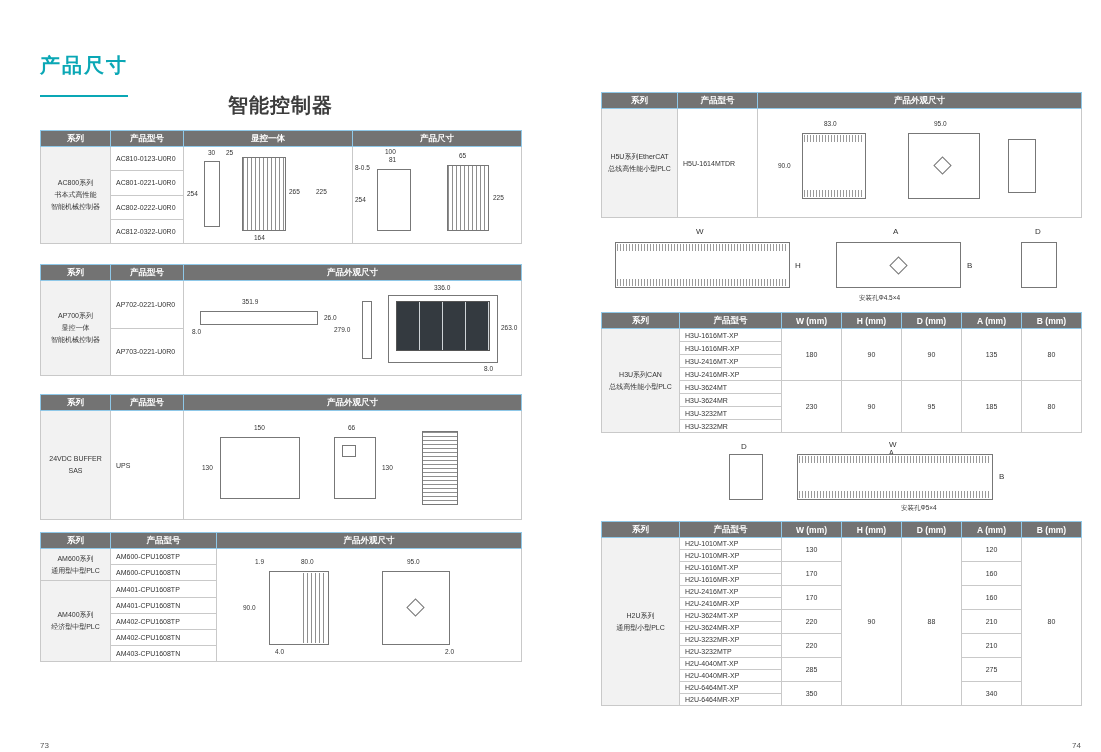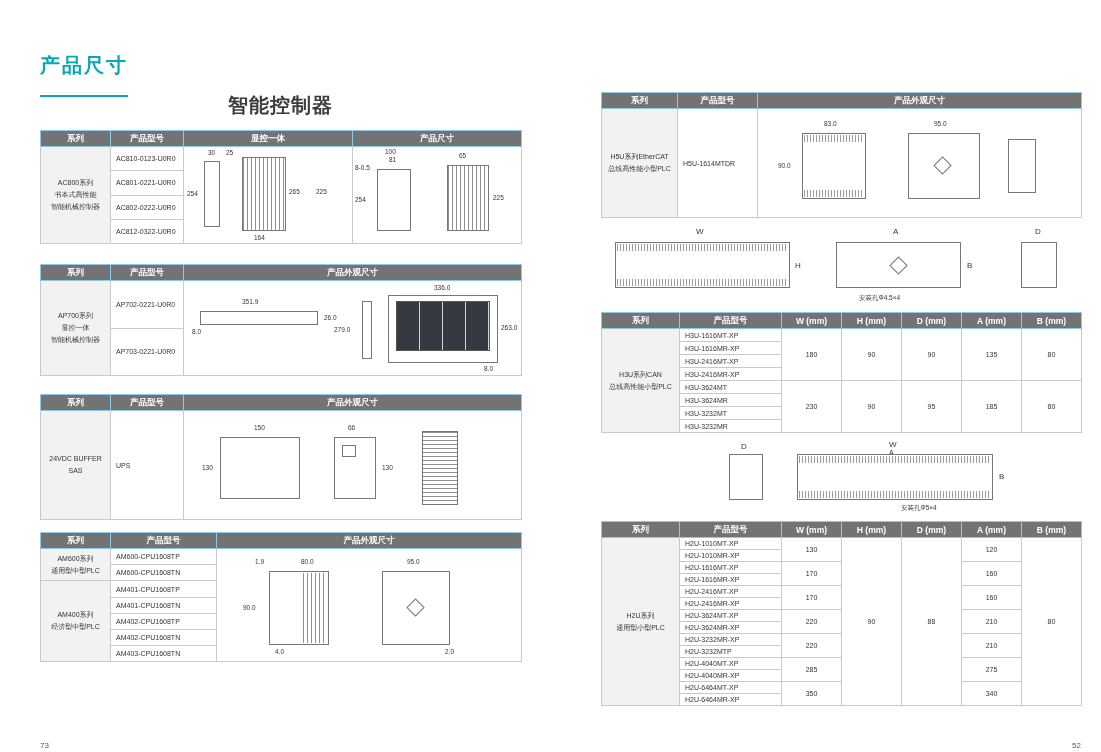--- a/index.html
+++ b/index.html
@@ -450,13 +450,13 @@
       </tr>
       <tr>
           <td class="model">H2U-6464MR-XP</td>
         </tr>
     </tbody>
   </table>
 
 </div>
 
 <div class="pagenum" id="pn-left">73</div>
-<div class="pagenum" id="pn-right">52</div>
+<div class="pagenum" id="pn-right">74</div>
 
 </body></html>

